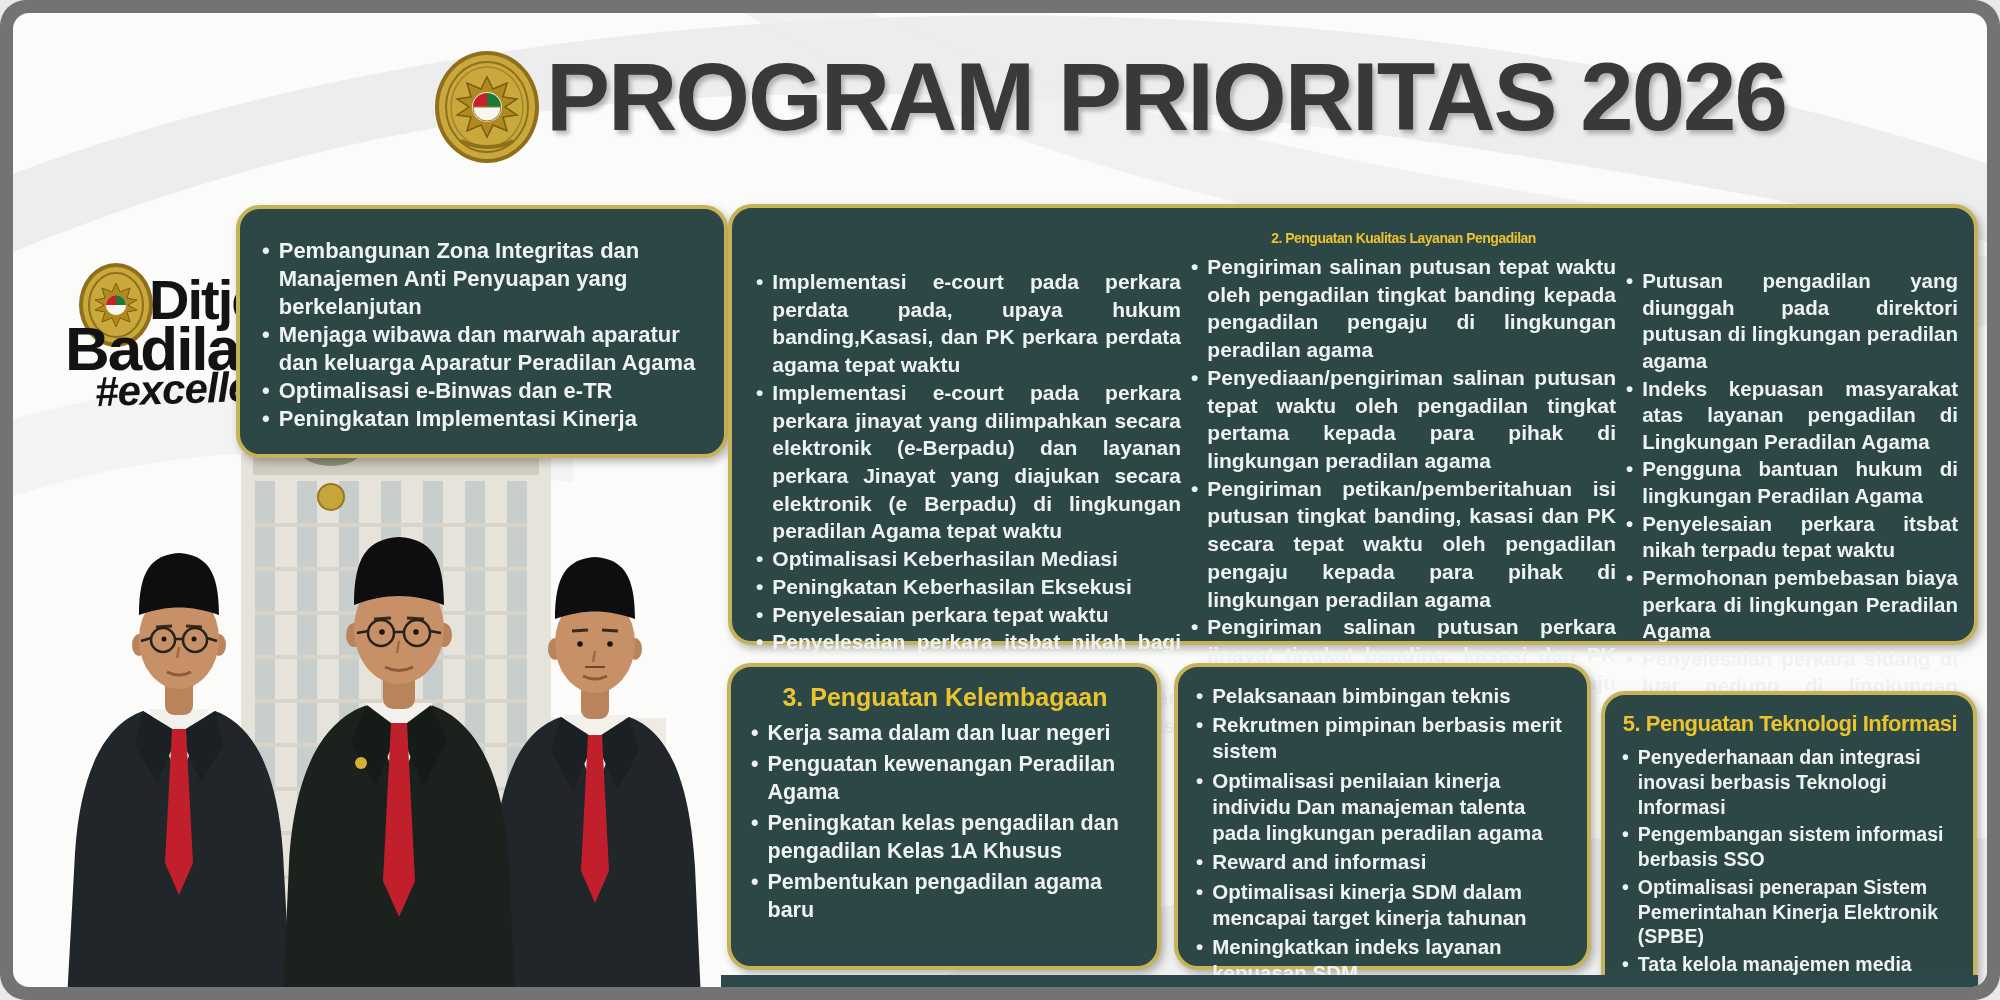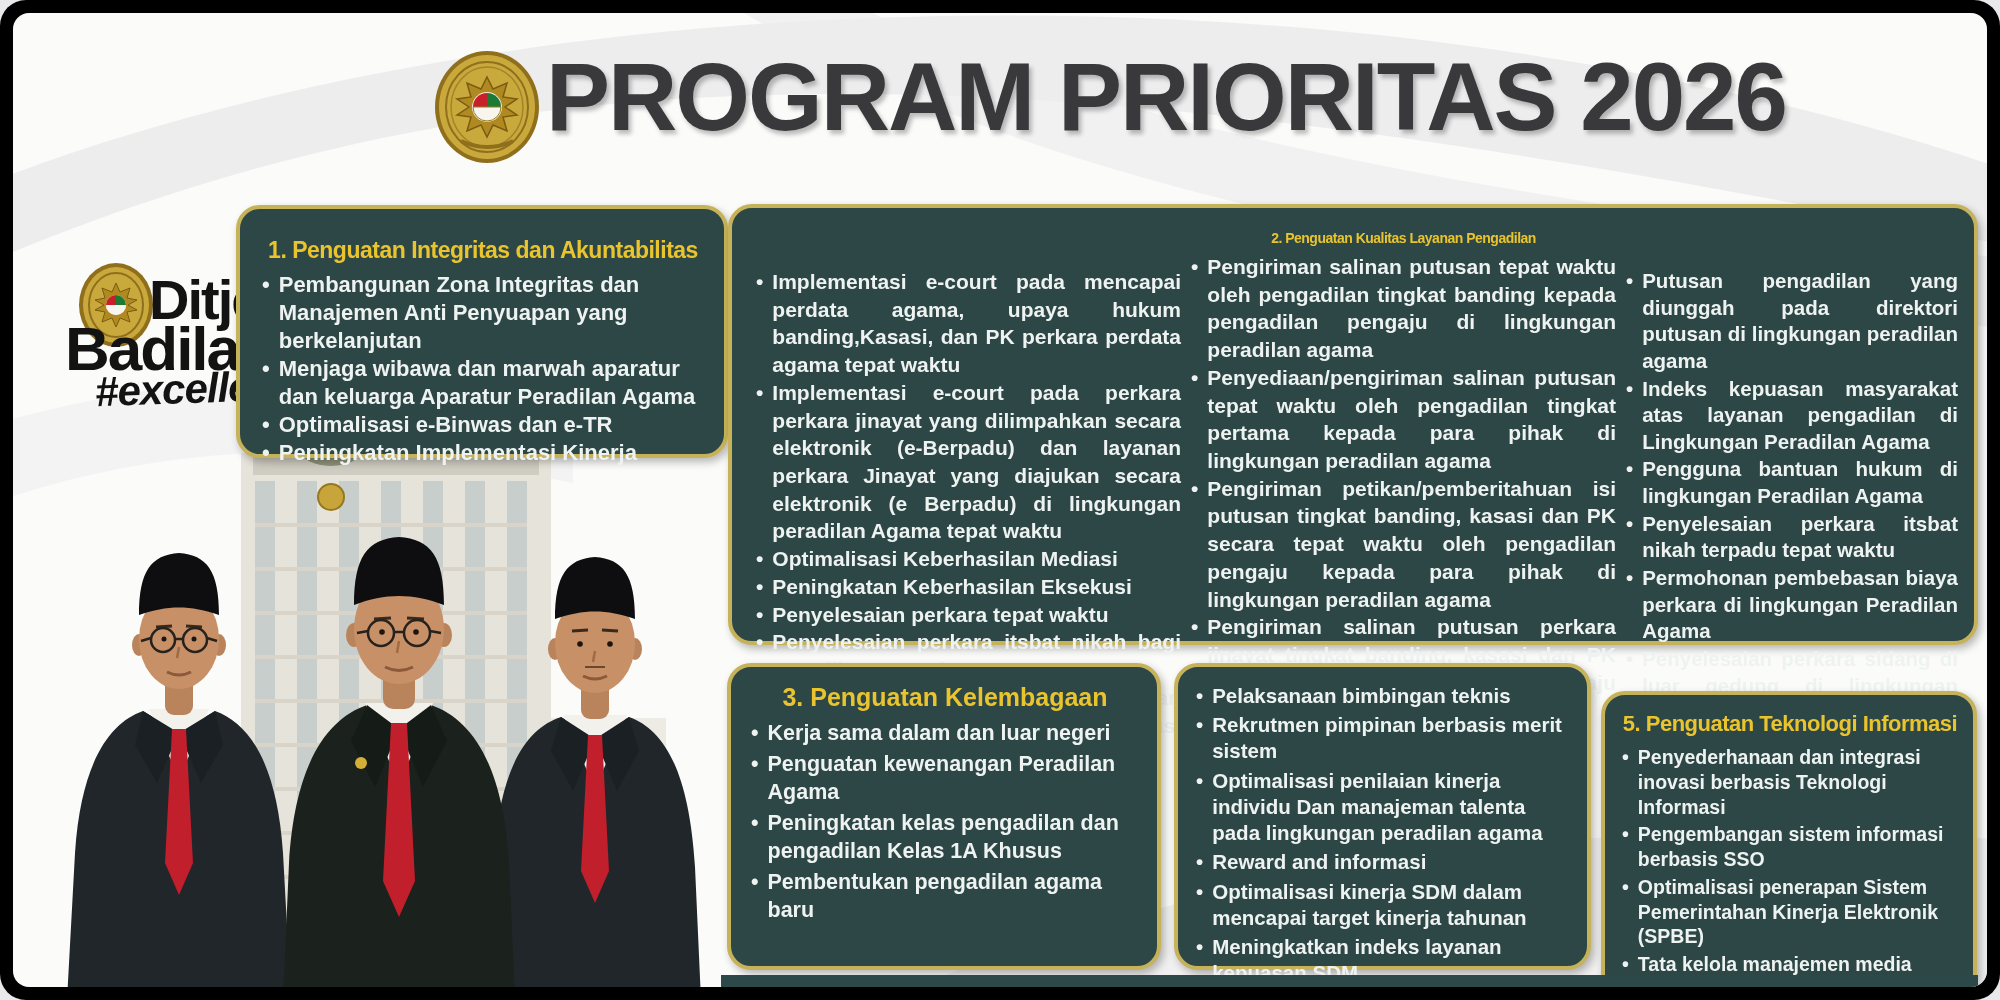--- a/index.html
+++ b/index.html
@@ -1,17 +1,17 @@
 <!DOCTYPE html>
 <html><head>
 <meta charset="utf-8">
 <style>
   html,body{margin:0;padding:0;background:#e9e9eb;}
   .poster{
-    position:relative;width:2000px;height:1000px;background:#000000;
+    position:relative;width:2000px;height:1000px;background:#737373;
     border-radius:26px;overflow:hidden;
     font-family:"Liberation Sans",sans-serif;
   }
   .canvas{position:absolute;left:13px;top:13px;right:13px;bottom:13px;
     background:#fbfbfa;border-radius:16px;overflow:hidden;}
   .deco{position:absolute;left:0;top:0;width:100%;height:100%;pointer-events:none;}
 
   
   .hdr-seal{position:absolute;left:420px;top:36px;width:108px;height:116px;}
   .title{
@@ -210,21 +210,20 @@
           <line x1="337" y1="198" x2="326" y2="200"></line>
             <line x1="399" y1="198" x2="410" y2="200"></line>
         </g>
         <path d="M368,208 L366,220" stroke="#a06b44" stroke-width="2.5" fill="none"></path>
         <path d="M354,234 Q368,241 382,234" stroke="#8a5a3a" stroke-width="3" fill="none"></path>
         <circle cx="330" cy="330" r="6" fill="#d4af37"></circle>
       </g>
     </svg>
 
     <div class="box box1">
-      <h2>1. Penguatan Integritas dan Akuntabilitas</h2>
       <ul>
 
       <li>
             <span class="blt">•</span>
             <span class="txt">Pembangunan Zona Integritas dan Manajemen Anti Penyuapan yang berkelanjutan</span>
           </li>
           <li>
             <span class="blt">•</span>
             <span class="txt">Menjaga wibawa dan marwah aparatur dan keluarga Aparatur Peradilan Agama</span>
           </li>
@@ -238,21 +237,21 @@
           </li>
         </ul>
     </div>
 
     <div class="box box2 just">
       <div class="colpad col1">
         <ul>
 
         <li>
               <span class="blt">•</span>
-              <span class="txt">Implementasi e-court pada mencapai perdata agama, upaya hukum banding,Kasasi, dan PK perkara perdata agama tepat waktu</span>
+              <span class="txt">Implementasi e-court pada perkara perdata pada, upaya hukum banding,Kasasi, dan PK perkara perdata agama tepat waktu</span>
             </li>
             <li>
               <span class="blt">•</span>
               <span class="txt">Implementasi e-court pada perkara perkara jinayat yang dilimpahkan secara elektronik (e-Berpadu) dan layanan perkara Jinayat yang diajukan secara elektronik (e Berpadu) di lingkungan peradilan Agama tepat waktu</span>
             </li>
             <li>
               <span class="blt">•</span>
               <span class="txt">Optimalisasi Keberhasilan Mediasi</span>
             </li>
             <li>

